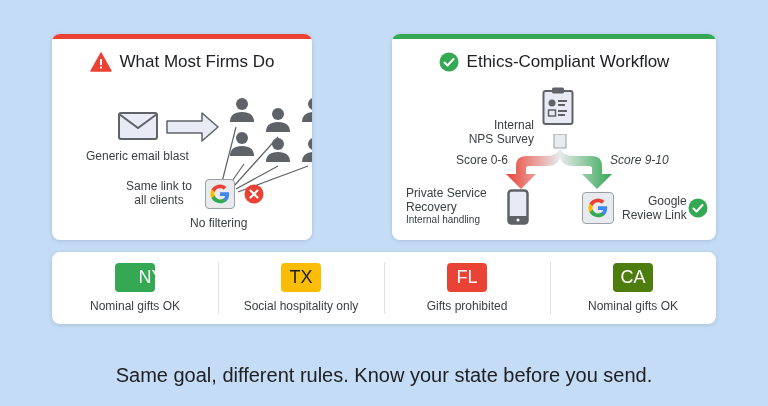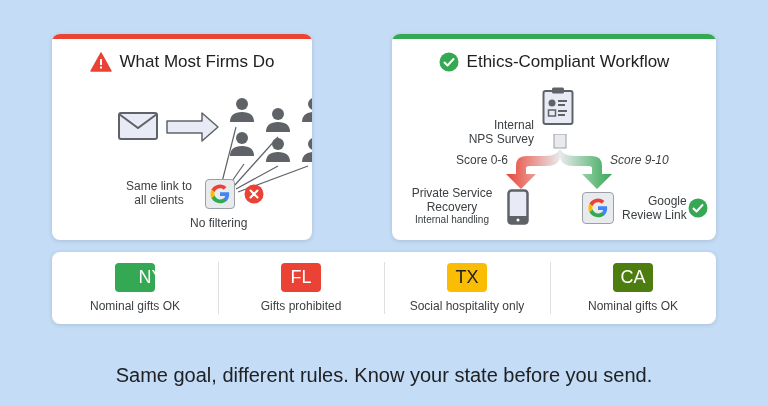--- a/index.html
+++ b/index.html
@@ -71,20 +71,21 @@
   </div>
 
   <svg class="abs" style="left:66px; top:78px;" width="40" height="28" viewBox="0 0 40 28">
     <rect x="1" y="1" width="38" height="26" rx="2" fill="#e8eaf6" stroke="#5f6368" stroke-width="2"></rect>
     <path d="M1 2 L20 16 L39 2" fill="none" stroke="#5f6368" stroke-width="2"></path>
   </svg>
 
   <svg class="abs" style="left:114px; top:78px;" width="54" height="30" viewBox="0 0 54 30">
     <path d="M1 9 L36 9 L36 1 L52 15 L36 29 L36 21 L1 21 Z" fill="#e8eaf6" stroke="#5f6368" stroke-width="1.5" stroke-linejoin="round"></path>
   </svg>
+  <div class="abs lbl" style="left:34px; top:115px;">Generic email blast</div>
 
   <svg class="abs" style="left:170px; top:60px;" width="110" height="100" viewBox="0 0 110 100">
     <g stroke="#5f6368" stroke-width="1.2">
       <line x1="14" y1="33" x2="0" y2="88"></line>
       <line x1="22" y1="70" x2="8" y2="90"></line>
       <line x1="56" y1="43" x2="12" y2="92"></line>
       <line x1="56" y1="72" x2="14" y2="95"></line>
       <line x1="86" y1="72" x2="16" y2="98"></line>
     </g>
     <g fill="#5f6368">
@@ -158,21 +159,21 @@
         <stop offset="1" stop-color="#34a853"></stop>
       </linearGradient>
     </defs>
     <rect x="50" y="0" width="12" height="14" fill="#e8eaed" stroke="#9aa0a6" stroke-width="1"></rect>
     <path d="M56 12 Q56 22 40 22 L22 22 Q12 22 12 32 L12 40 L2 40 L17 55 L32 40 L22 40 L22 34 Q22 32 26 32 L42 32 Q56 32 56 22 Z" fill="url(#gl)"></path>
     <path d="M56 12 Q56 22 72 22 L88 22 Q98 22 98 32 L98 40 L108 40 L93 55 L78 40 L88 40 L88 34 Q88 32 84 32 L70 32 Q56 32 56 22 Z" fill="url(#gr)"></path>
   </svg>
   <div class="abs lbl" style="left:64px; top:119px;">Score 0-6</div>
   <div class="abs lbl" style="left:218px; top:119px;font-style:italic;">Score 9-10</div>
 
-  <div class="abs" style="left:14px; top:152px; width:92px; text-align:center;">
+  <div class="abs" style="left:14px; top:152px; width:92px; text-align:left;">
     <div class="lbl">Private Service</div>
     <div class="lbl">Recovery</div>
     <div class="lbl-sm">Internal handling</div>
   </div>
   <svg class="abs" style="left:115px; top:155px;" width="22" height="36" viewBox="0 0 22 36">
     <rect x="1.5" y="1.5" width="19" height="33" rx="3" fill="#e8eaf6" stroke="#5f6368" stroke-width="2.5"></rect>
     <rect x="1.5" y="27" width="19" height="7.5" fill="#5f6368"></rect>
     <circle cx="11" cy="31" r="1.5" fill="#fff"></circle>
   </svg>
 
@@ -193,26 +194,26 @@
     <path d="M5.5 10.5 L8.5 13.5 L14.5 7" fill="none" stroke="#fff" stroke-width="2" stroke-linecap="round" stroke-linejoin="round"></path>
   </svg>
 </div>
 
 <div class="states">
   <div class="state">
     <div class="badge" style="background:#34a853;padding-left:32px;">NY</div>
     <div class="state-desc">Nominal gifts OK</div>
   </div>
   <div class="state">
+    <div class="badge" style="background:#fbbc04; color:#202124;">TX</div>
+    <div class="state-desc">Social hospitality only</div>
+  </div>
+  <div class="state">
     <div class="badge" style="background:#ea4335;">FL</div>
     <div class="state-desc">Gifts prohibited</div>
   </div>
   <div class="state">
-    <div class="badge" style="background:#fbbc04; color:#202124;">TX</div>
-    <div class="state-desc">Social hospitality only</div>
-  </div>
-  <div class="state">
     <div class="badge" style="background:#4d7c0f;">CA</div>
     <div class="state-desc">Nominal gifts OK</div>
   </div>
 </div>
 
 <div class="tagline">Same goal, different rules. Know your state before you send.</div>
 
 </body></html>

